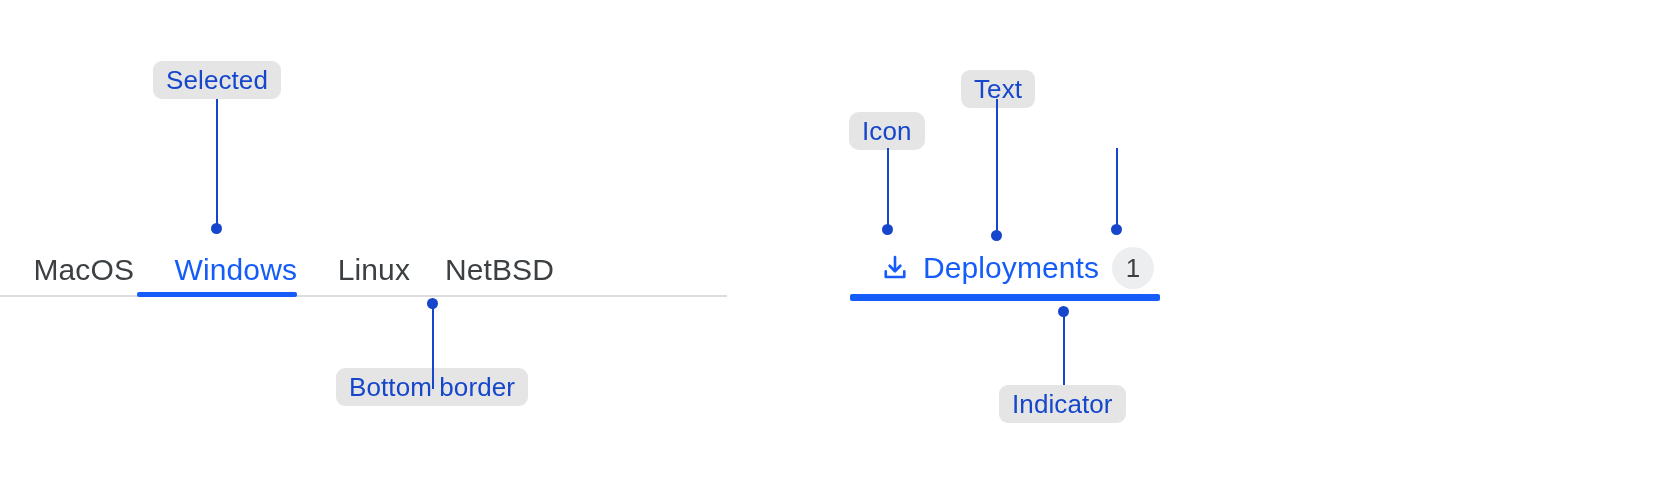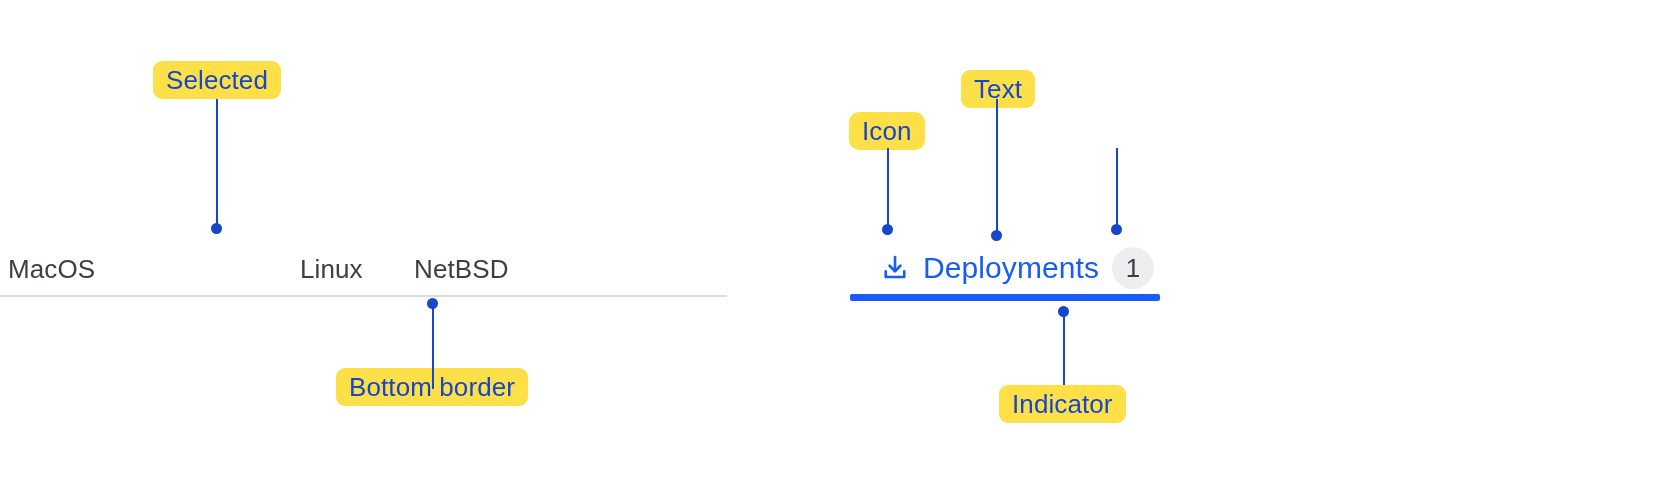--- a/index.html
+++ b/index.html
@@ -15,21 +15,21 @@
     position: relative;
     width: 1672px;
     height: 486px;
     background: #ffffff;
     overflow: hidden;
   }
 
   
   .anno-pill {
     position: absolute;
-    background: #fde047;
+    background: #e5e5e5;
     color: #1546cc;
     border-radius: 9px;
     font-size: 26px;
     line-height: 1;
     letter-spacing: 0.1px;
     display: flex;
     align-items: center;
     justify-content: center;
     white-space: nowrap;
     padding: 0 13px;
@@ -59,22 +59,22 @@
     height: 53px;
     border-bottom: 2px solid #dddddd;
     box-sizing: border-box;
   }
   .tab {
     position: absolute;
     top: 0;
     height: 51px;
     display: flex;
     align-items: center;
-    justify-content: flex-start;
-    font-size: 26px;
+    justify-content: flex-end;
+    font-size: 30px;
     color: #3c4043;
     letter-spacing: 0.1px;
     white-space: nowrap;
     box-sizing: border-box;
   }
   .tab.is-selected {
     color: #155cf8;
   }
   .tab.is-selected::after {
     content: "";
@@ -142,20 +142,23 @@
   }
 </style>
 </head>
 <body>
 
 <div id="stage">
 
   <div class="tabbar">
     <div class="tab" style="left:8px; width:126px;">
       <span>MacOS</span>
+    </div>
+    <div class="tab is-selected" style="left:137px; width:160px;">
+      <span>Windows</span>
     </div>
     <div class="tab" style="left:300px; width:110px;">
       <span>Linux</span>
     </div>
     <div class="tab" style="left:414px; width:140px;">
       <span>NetBSD</span>
     </div>
   </div>
 
   <div class="anno-pill" style="left:153px; top:61px;">

